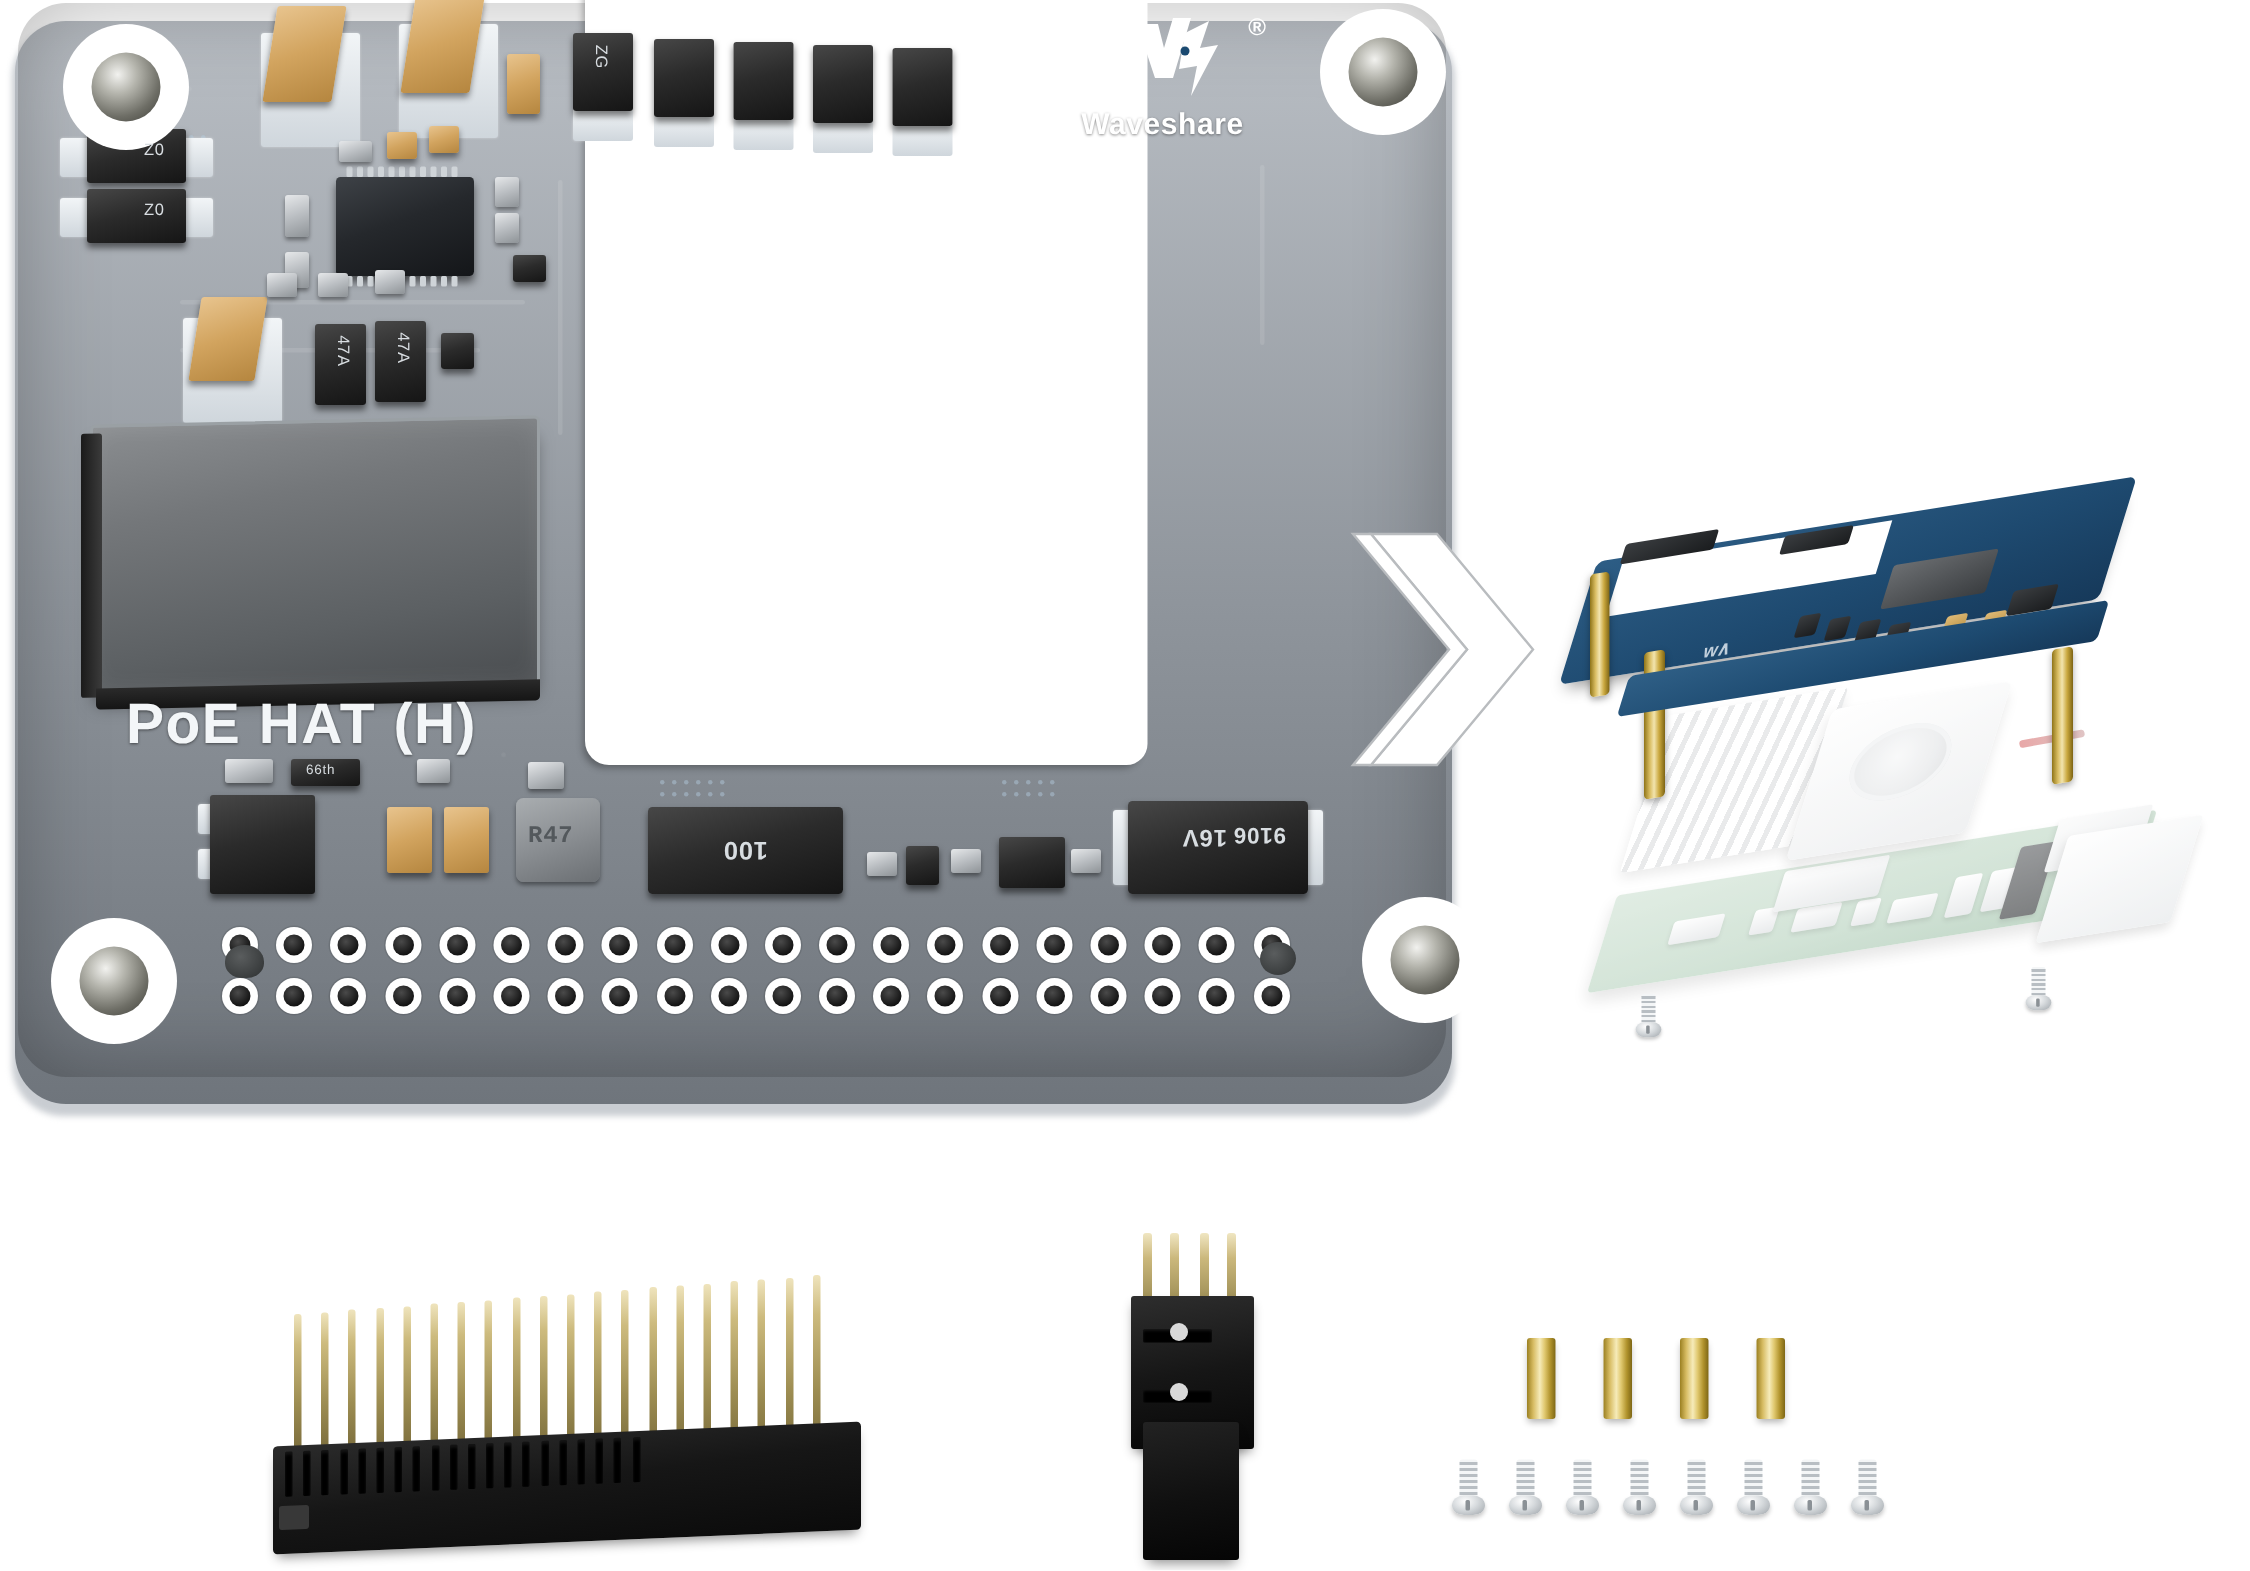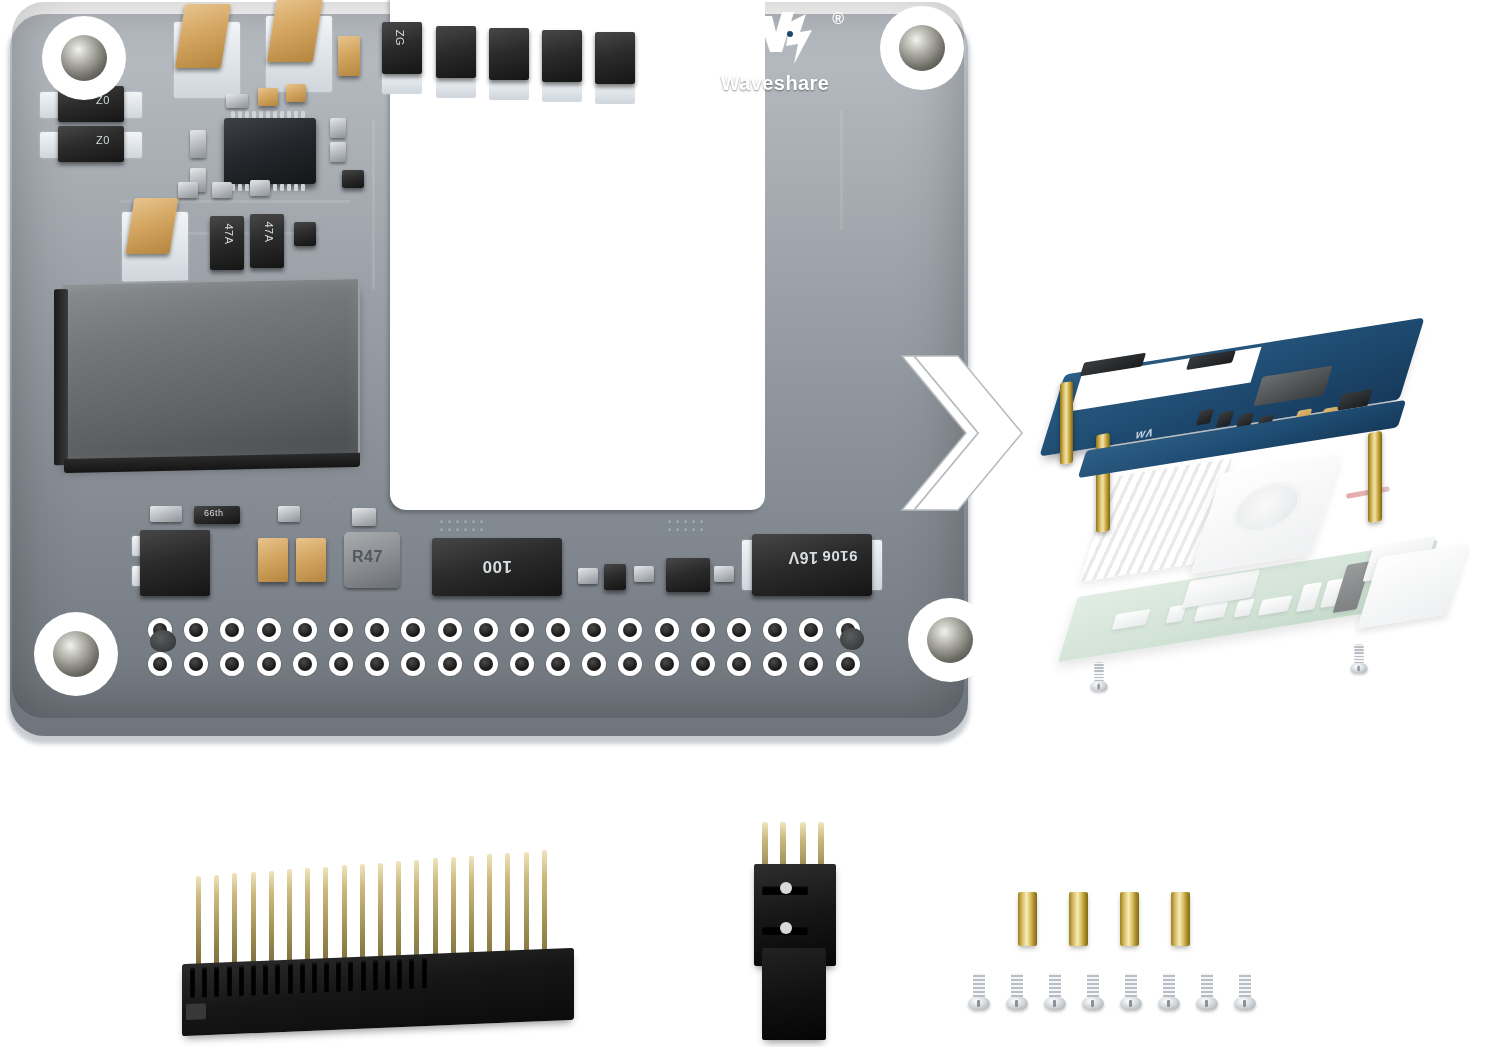--- a/index.html
+++ b/index.html
@@ -147,21 +147,21 @@
   .pad {
     position:absolute; z-index:4;
     background: linear-gradient(180deg,#f2f5f7,#cfd6dc);
     border-radius:2px;
     box-shadow: 0 0 2px rgba(255,255,255,.4);
   }
   .cmp-label {
     position:absolute; z-index:7; color:#d8dde1; font-size:11px;
     font-family:"Liberation Sans", sans-serif; letter-spacing:.5px;
   }
-  .cmp-label.dark { color:#cfd3d6; }
+  .cmp-label.dark { color:#cfd3d6;font-family:Liberation Mono, monospace; }
 
   
   .ic {
     position:absolute; left: 224px; top: 118px; width: 92px; height: 66px; z-index:5;
     background: linear-gradient(160deg,#3e4247 0%, #25282c 45%, #141619 100%);
     border-radius:3px;
     box-shadow: 0 4px 6px rgba(0,0,0,.55);
   }
   .ic .legs { position:absolute; display:flex; gap:3px; }
   .ic .legs i { width:4px; height:7px; background:#cfd4d8; border-radius:1px; }
@@ -526,20 +526,21 @@
     <div class="cmp tan" style="left:130px;top:198px;width:44px;height:56px;transform:skewX(-9deg);"></div>
     <div class="cmp blk" style="left:210px;top:216px;width:34px;height:54px;"></div>
     <div class="cmp-label" style="left:218px;top:228px;transform:rotate(90deg);">47A</div>
     <div class="cmp blk" style="left:250px;top:214px;width:34px;height:54px;"></div>
     <div class="cmp-label" style="left:258px;top:226px;transform:rotate(90deg);">47A</div>
     <div class="cmp blk" style="left:294px;top:222px;width:22px;height:24px;"></div>
     <div class="cmp sil" style="left:178px;top:182px;width:20px;height:16px;"></div>
     <div class="cmp sil" style="left:212px;top:182px;width:20px;height:16px;"></div>
     <div class="cmp sil" style="left:250px;top:180px;width:20px;height:16px;"></div>
 
+    <div class="silk-title">PoE HAT (H)</div>
 
     <div class="brand">
       <svg class="brand-logo" width="110" height="62" viewBox="0 0 110 62">
         <path d="M4 8 L22 8 L30 36 L38 8 L52 8 L56 24 L62 4 L74 4 L62 44 L50 44 L44 26 L36 52 L22 52 Z" fill="#ffffff"></path>
         <path d="M70 14 L86 6 L80 24 L92 22 L74 56 L78 36 L66 38 Z" fill="#ffffff"></path>
         <circle cx="70" cy="26" r="3" fill="#1b4a71"></circle>
       </svg>
       <span class="brand-r">®</span>
       <span class="brand-name">Waveshare</span>
     </div>

